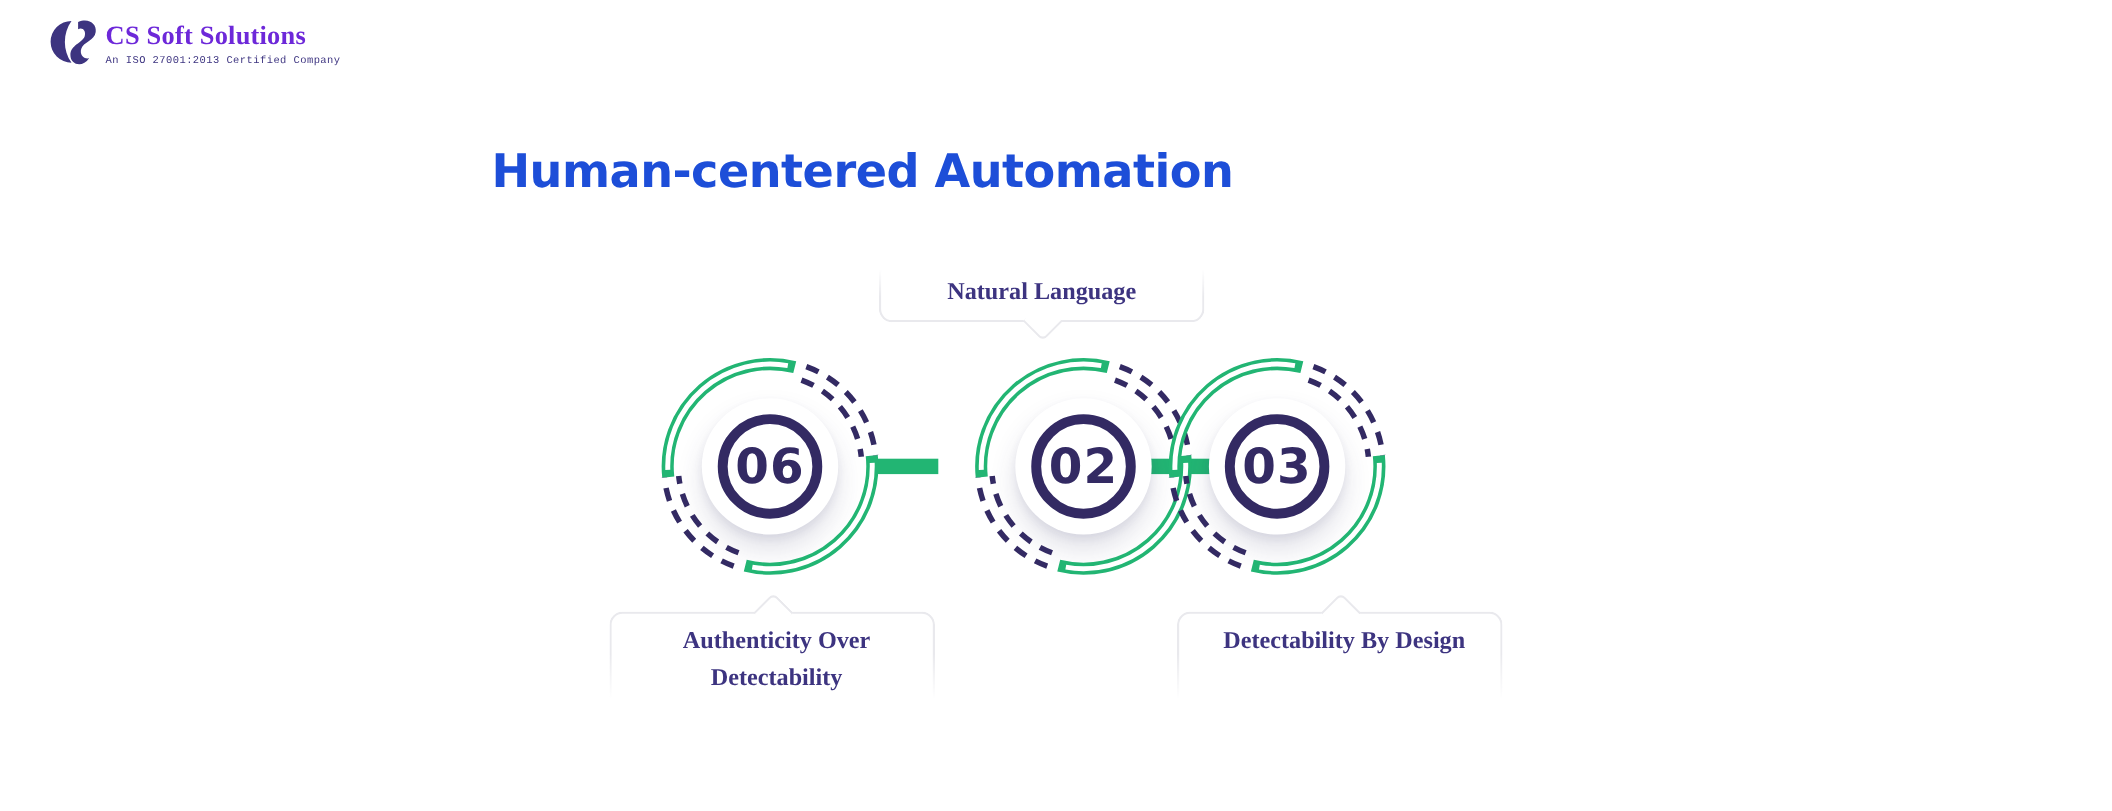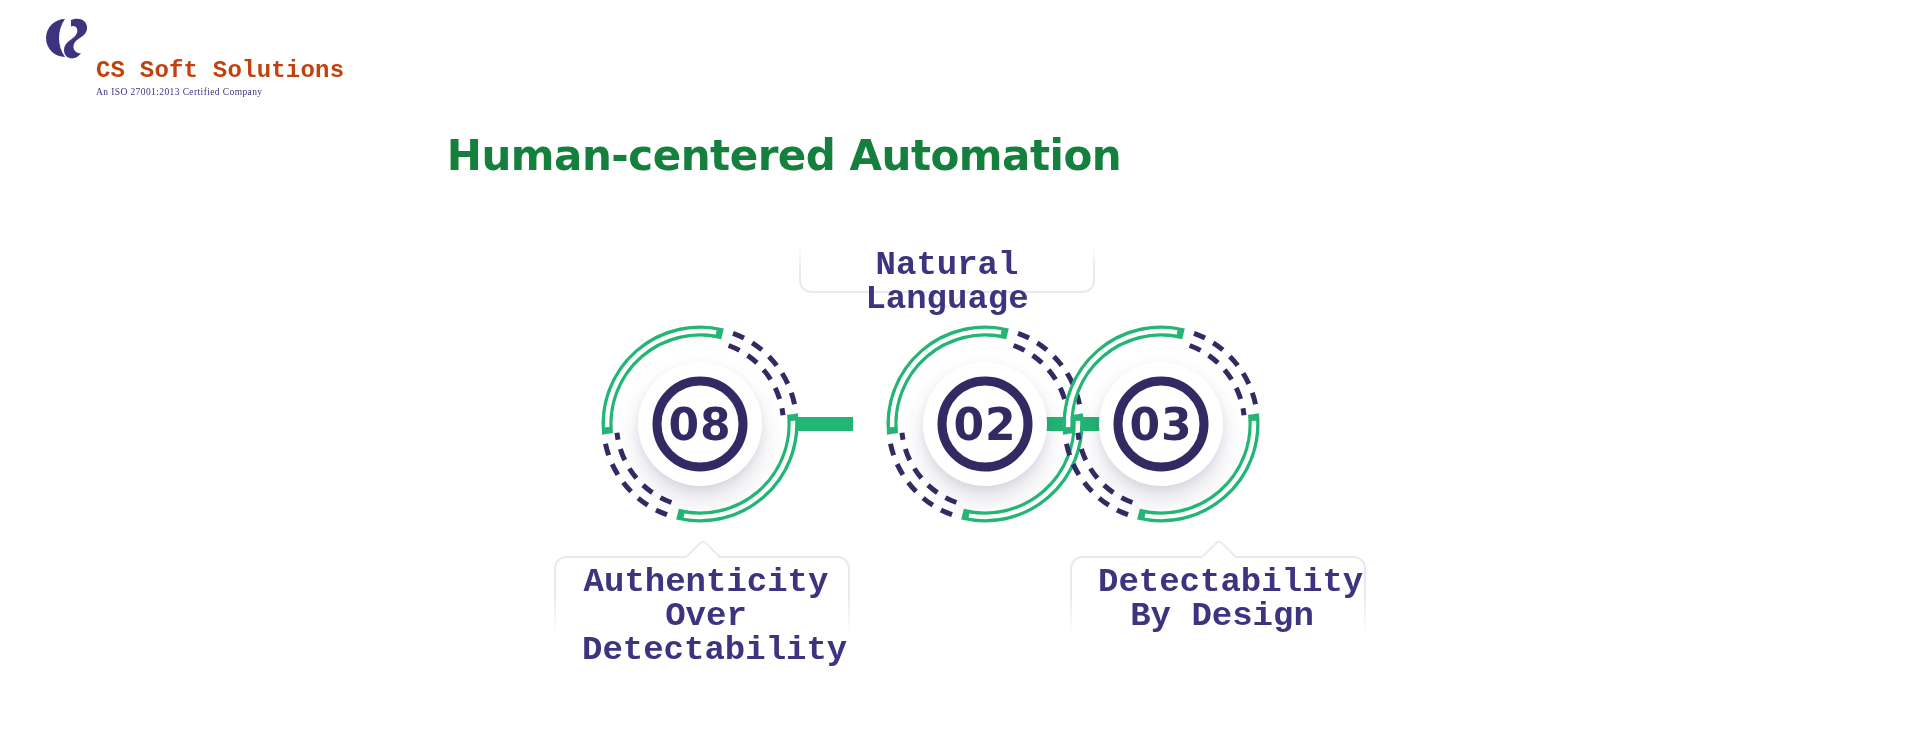--- a/index.html
+++ b/index.html
@@ -3,29 +3,29 @@
 <meta charset="utf-8">
 <style>
   html,body{margin:0;padding:0;background:#ffffff;}
   #canvas{position:relative;width:1920px;height:737px;background:#ffffff;overflow:hidden;
           font-family:"Liberation Sans",sans-serif;}
 
   
   .logo{position:absolute;left:44px;top:16px;display:flex;align-items:flex-start;}
   .logo-mark{width:44px;height:50px;flex:0 0 auto;}
   .logo-textblock{margin-left:8px;padding-top:3px;}
-  .logo-company{font-size:24px;font-weight:bold;color:#c2410c;letter-spacing:.2px;line-height:28px;
-                font-family:Liberation Mono, monospace;margin-top:38px;}
+  .logo-company{font-size:24px;font-weight:bold;color:#6d28d9;letter-spacing:.2px;line-height:28px;
+                font-family:Liberation Serif, serif;}
   .logo-tagline{font-size:9.5px;font-weight:500;color:#3d3480;letter-spacing:.4px;margin-top:2px;
-                font-family:Liberation Serif, serif;}
+                font-family:Liberation Mono, monospace;text-align:center;}
 
   
   .page-title{position:absolute;left:0;top:131px;width:1568px;text-align:center;
               font-family:"DejaVu Sans","Liberation Sans",sans-serif;
-              font-size:42px;font-weight:bold;color:#15803d;letter-spacing:-.5px;}
+              font-size:42px;font-weight:bold;color:#1d4ed8;letter-spacing:-.5px;}
 
   
   .step{position:absolute;width:210px;height:210px;}
   .step-white{position:absolute;left:43px;top:43px;width:124px;height:124px;border-radius:50%;
               background:#ffffff;box-shadow:0 14px 24px rgba(55,55,100,.15),0 4px 8px rgba(55,55,100,.08);}
   .step-arcs{position:absolute;left:0;top:0;}
   .step-number{position:absolute;left:43px;top:43px;width:124px;height:124px;display:flex;
                align-items:center;justify-content:center;
                font-family:"DejaVu Sans","Liberation Sans",sans-serif;
                font-size:44px;font-weight:bold;color:#332a63;letter-spacing:1px;}
@@ -39,21 +39,21 @@
                               mask:linear-gradient(180deg,#000 42%,rgba(0,0,0,0) 86%);}
   .bubble.above .bubble-frame{-webkit-mask:linear-gradient(0deg,#000 42%,rgba(0,0,0,0) 86%);
                               mask:linear-gradient(0deg,#000 42%,rgba(0,0,0,0) 86%);}
   .bubble-tail{position:absolute;left:50%;width:24px;height:24px;margin-left:-12px;background:#ffffff;
                transform:rotate(45deg);}
   .bubble.below .bubble-tail{top:-12px;border-top:2px solid #e9e9ed;border-left:2px solid #e9e9ed;
                              border-top-left-radius:6px;}
   .bubble.above .bubble-tail{bottom:-12px;border-bottom:2px solid #e9e9ed;border-right:2px solid #e9e9ed;
                              border-bottom-right-radius:6px;}
   .bubble-label{position:relative;width:100%;text-align:center;
-                font-family:Liberation Mono, monospace;font-size:34px;font-weight:bold;
+                font-family:Liberation Serif, serif;font-size:22px;font-weight:bold;
                 color:#3d3480;line-height:34px;}
   .bubble.below .bubble-label{padding:9px 20px 0 28px;box-sizing:border-box;}
   .bubble.above .bubble-label{padding:11px 16px 0 16px;box-sizing:border-box;}
 </style>
 </head>
 <body>
 
 <div id="canvas">
 
   <div class="logo">
@@ -79,21 +79,21 @@
       <path d="M 127.5 14.8 A 93 93 0 0 0 12.5 114.7" stroke="#22b573" stroke-width="11" fill="none"></path>
       <path d="M 121.2 13.4 A 93 93 0 0 0 12.1 108.2" stroke="#ffffff" stroke-width="4.5" fill="none"></path>
       <path d="M 197.5 95.3 A 93 93 0 0 1 82.5 195.2" stroke="#22b573" stroke-width="11" fill="none"></path>
       <path d="M 197.9 101.8 A 93 93 0 0 1 88.9 196.6" stroke="#ffffff" stroke-width="4.5" fill="none"></path>
       <path d="M 138 14.3 A 96.5 96.5 0 0 1 201 94.9" stroke="#332a63" stroke-width="5" fill="none" stroke-dasharray="12 9.5"></path>
       <path d="M 133.6 26.5 A 83.5 83.5 0 0 1 188 96.3" stroke="#332a63" stroke-width="5" fill="none" stroke-dasharray="12 9.5"></path>
       <path d="M 72 195.7 A 96.5 96.5 0 0 1 9 115.1" stroke="#332a63" stroke-width="5" fill="none" stroke-dasharray="12 9.5"></path>
       <path d="M 76.4 183.5 A 83.5 83.5 0 0 1 22 113.7" stroke="#332a63" stroke-width="5" fill="none" stroke-dasharray="12 9.5"></path>
       <circle cx="105" cy="105" r="43" stroke="#332a63" stroke-width="9" fill="none"></circle>
     </svg>
-    <div class="step-number">08</div>
+    <div class="step-number">06</div>
   </div>
 
   <div class="step" style="left:880px;top:319px;">
     <div class="step-white"></div>
     <svg class="step-arcs" width="210" height="210" viewBox="0 0 210 210">
       <path d="M 127.5 14.8 A 93 93 0 0 0 12.5 114.7" stroke="#22b573" stroke-width="11" fill="none"></path>
       <path d="M 121.2 13.4 A 93 93 0 0 0 12.1 108.2" stroke="#ffffff" stroke-width="4.5" fill="none"></path>
       <path d="M 197.5 95.3 A 93 93 0 0 1 82.5 195.2" stroke="#22b573" stroke-width="11" fill="none"></path>
       <path d="M 197.9 101.8 A 93 93 0 0 1 88.9 196.6" stroke="#ffffff" stroke-width="4.5" fill="none"></path>
       <path d="M 138 14.3 A 96.5 96.5 0 0 1 201 94.9" stroke="#332a63" stroke-width="5" fill="none" stroke-dasharray="12 9.5"></path>

